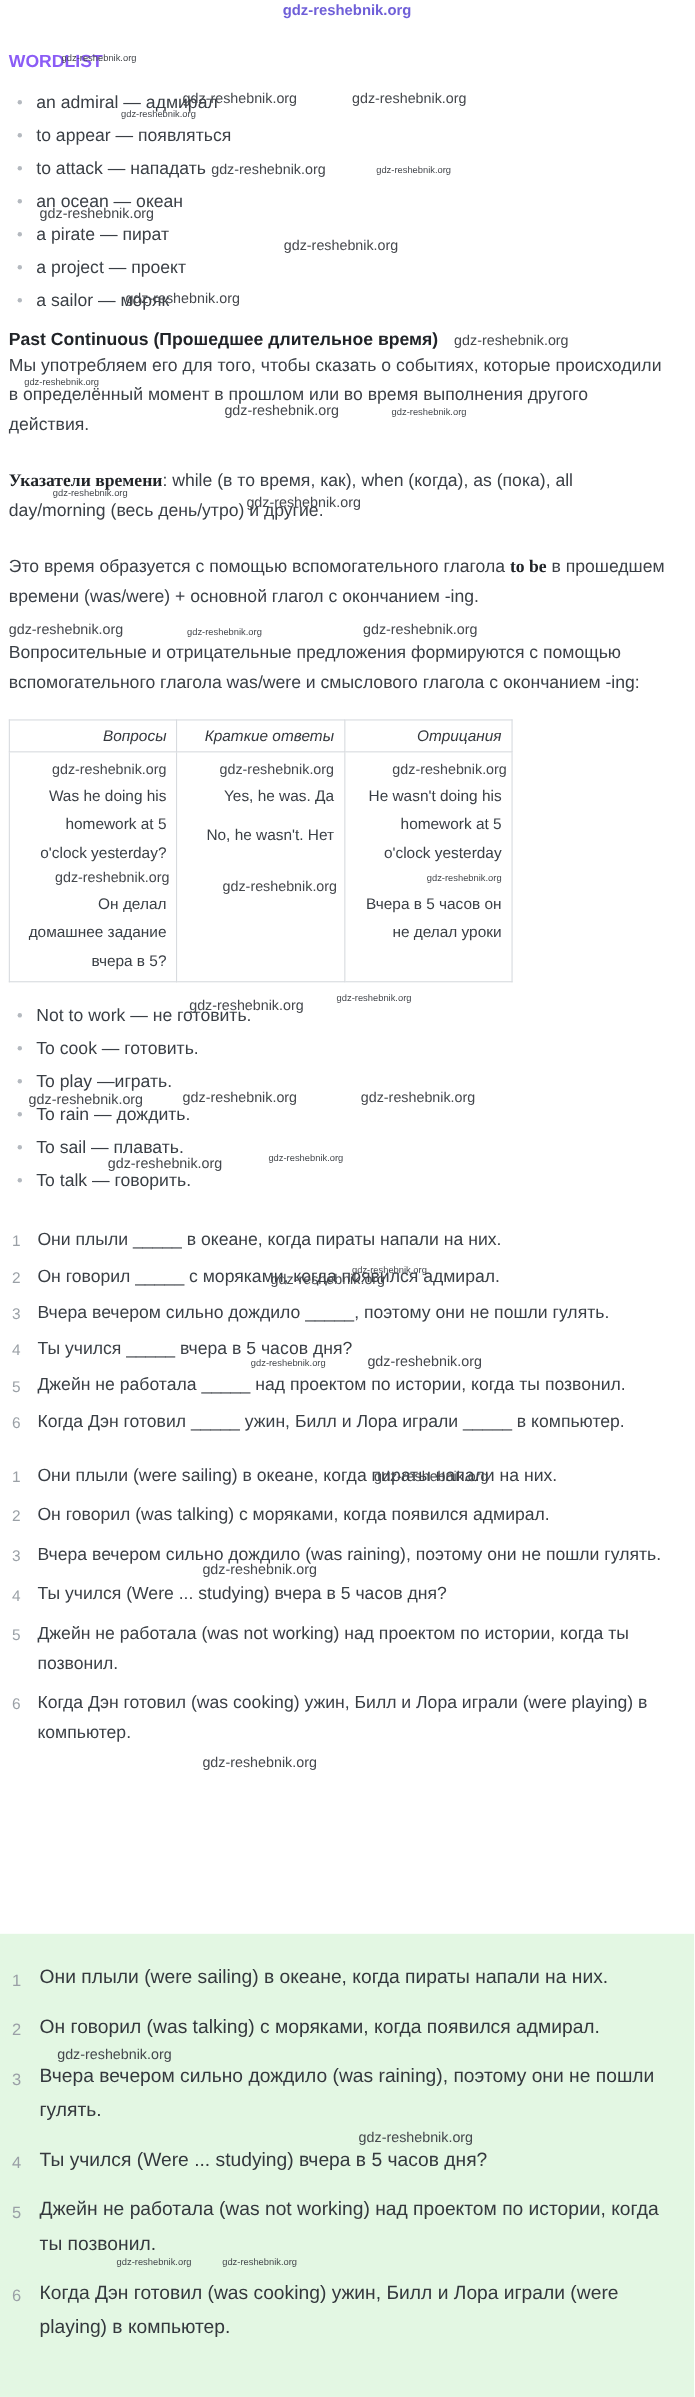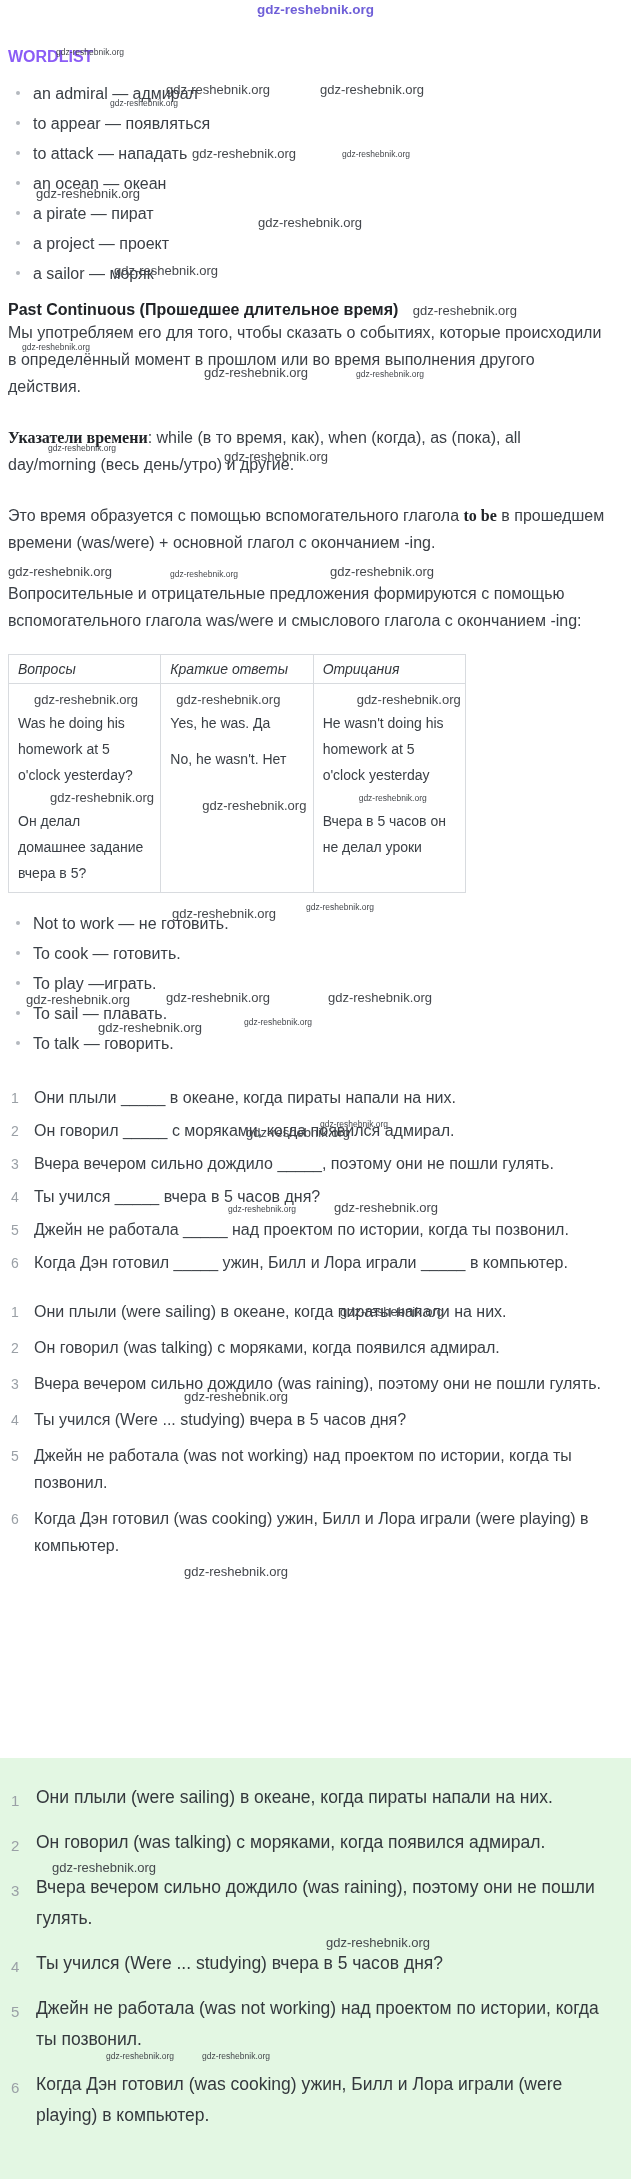--- a/index.html
+++ b/index.html
@@ -65,21 +65,21 @@
   .para b { color:#212428;font-family:Liberation Serif, serif; }
   table.pc-table {
     margin-top:20px;
     border-collapse:collapse;
     width:458px;
     table-layout:fixed;
   }
   .pc-table th, .pc-table td {
     border:1px solid #d8dbdf;
     vertical-align:top;
-    text-align:left;
+    text-align:right;
     padding:6px 9px;
     font-size:14px;
   }
   .pc-table th { font-style:italic; font-weight:400; color:#34383d; height:28px; }
   .pc-table td { line-height:26px; }
   .pc-table td .wm { display:block; line-height:20px; }
   ol.nums { list-style:none; counter-reset:n; margin-top:21px; }
   ol.nums > li {
     counter-increment:n;
     position:relative;
@@ -229,20 +229,23 @@
     <li>
       <span>To cook — готовить.</span>
     </li>
     <li>
       <span>To play —играть.</span>
       <span class="wm abs" style="left:18px;top:20px">gdz-reshebnik.org</span>
       <span class="wm abs" style="left:158px;top:18px">gdz-reshebnik.org</span>
       <span class="wm abs" style="left:320px;top:18px">gdz-reshebnik.org</span>
     </li>
     <li>
+      <span>To rain — дождить.</span>
+    </li>
+    <li>
       <span>To sail — плавать.</span>
     </li>
     <li>
       <span>To talk — говорить.</span>
       <span class="wm abs" style="left:90px;top:-12px">gdz-reshebnik.org</span>
       <span class="wm sm abs" style="left:236px;top:-15px">gdz-reshebnik.org</span>
     </li>
   </ul>
 
   <ol class="nums">

